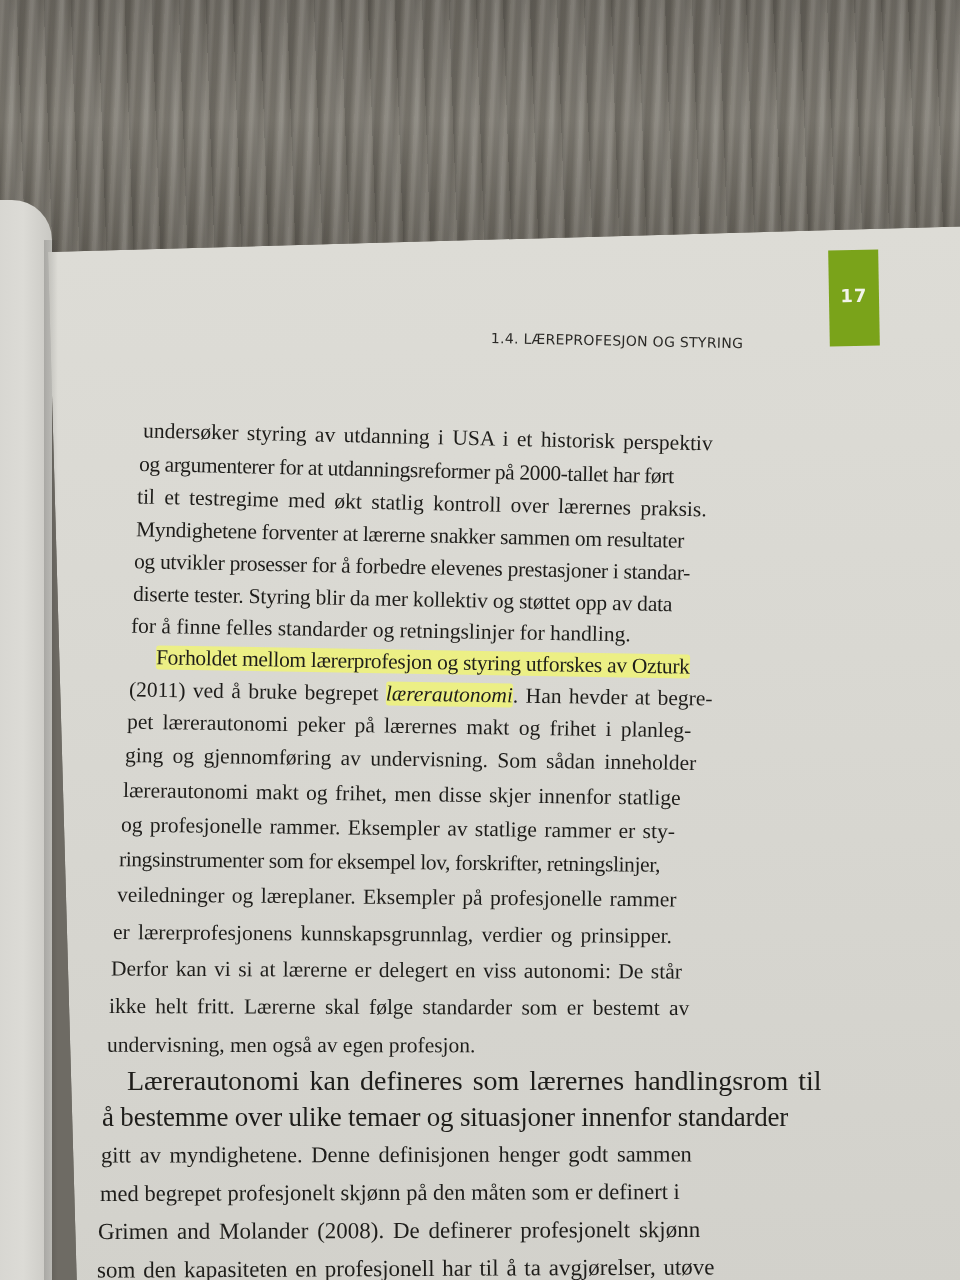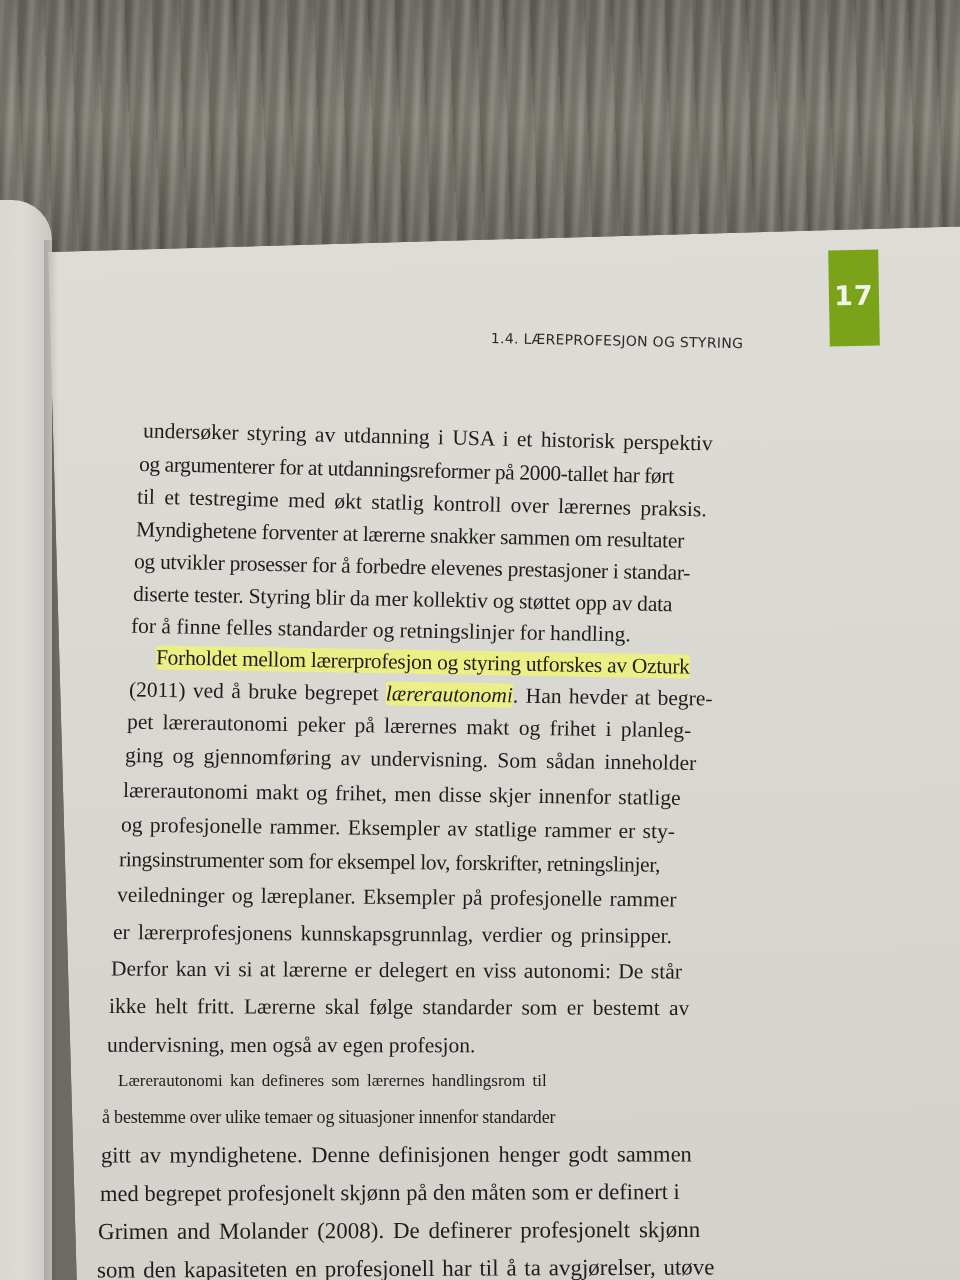--- a/index.html
+++ b/index.html
@@ -31,21 +31,21 @@
       background: linear-gradient(90deg, rgba(0,0,0,0.18), rgba(0,0,0,0));
     }
     .tab {
       position: absolute; left: 829px; top: 250px; width: 50px; height: 96px;
       background: #7aa31a;
       display: flex; align-items: center; justify-content: center;
       transform: rotate(-1deg);
     }
     .tab-num {
       color: #f2f3ea; font-family: "DejaVu Sans", sans-serif; font-weight: bold;
-      font-size: 27px; letter-spacing: 1px; margin-top: -6px;
+      font-size: 18px; letter-spacing: 1px; margin-top: -6px;
     }
     .running-head {
       position: absolute; left: 491px; top: 330px;
       font-family: "DejaVu Sans", sans-serif; font-size: 14px; color: #2b2a27;
       letter-spacing: 0.3px; transform: rotate(1.2deg); transform-origin: 0 0;
     }
     .body-text {
       position: absolute; left: 0; top: 0; width: 960px; height: 1280px;
     }
     .line {
@@ -92,20 +92,20 @@
     <div class="line" style="left:121px;top:815px;transform:rotate(0.7deg);word-spacing:2px">og profesjonelle rammer. Eksempler av statlige rammer er sty-</div>
     <div class="line" style="left:119px;top:849px;transform:rotate(0.6deg);letter-spacing:-0.4px">ringsinstrumenter som for eksempel lov, forskrifter, retningslinjer,</div>
     <div class="line" style="left:117px;top:884px;transform:rotate(0.5deg);word-spacing:2px">veiledninger og læreplaner. Eksempler på profesjonelle rammer</div>
     <div class="line" style="left:113px;top:921px;transform:rotate(0.4deg);word-spacing:3px">er lærerprofesjonens kunnskapsgrunnlag, verdier og prinsipper.</div>
     <div class="line" style="left:111px;top:957px;transform:rotate(0.3deg);word-spacing:2px">Derfor kan vi si at lærerne er delegert en viss autonomi: De står</div>
     <div class="line" style="left:109px;top:994px;transform:rotate(0.2deg);word-spacing:4px">ikke helt fritt. Lærerne skal følge standarder som er bestemt av</div>
     <div class="line" style="left:107px;top:1032px;transform:rotate(0.1deg)">undervisning, men også av egen profesjon.</div>
   </div>
 
   <div>
-    <div class="line" style="left:118px;top:1068px;transform:rotate(0deg);word-spacing:3px;font-size:17px">Lærerautonomi kan defineres som lærernes handlingsrom til</div>
-    <div class="line" style="left:102px;top:1104px;transform:rotate(0deg);font-size:18px;letter-spacing:-0.2px">å bestemme over ulike temaer og situasjoner innenfor standarder</div>
+    <div class="line" style="left:127px;top:1068px;transform:rotate(0deg);word-spacing:3px;font-size:28px">Lærerautonomi kan defineres som lærernes handlingsrom til</div>
+    <div class="line" style="left:102px;top:1104px;transform:rotate(0deg);font-size:27px;letter-spacing:-0.2px">å bestemme over ulike temaer og situasjoner innenfor standarder</div>
     <div class="line" style="left:101px;top:1142px;transform:rotate(-0.1deg);word-spacing:3px;font-size:22.5px">gitt av myndighetene. Denne definisjonen henger godt sammen</div>
     <div class="line" style="left:100px;top:1180px;transform:rotate(-0.2deg);font-size:22.5px">med begrepet profesjonelt skjønn på den måten som er definert i</div>
     <div class="line" style="left:98px;top:1218px;transform:rotate(-0.2deg);word-spacing:3px;font-size:23px">Grimen and Molander (2008). De definerer profesjonelt skjønn</div>
     <div class="line" style="left:97px;top:1256px;transform:rotate(-0.3deg);word-spacing:2px;font-size:23px">som den kapasiteten en profesjonell har til å ta avgjørelser, utøve</div>
   </div>
 </div>
 
 </body></html>

